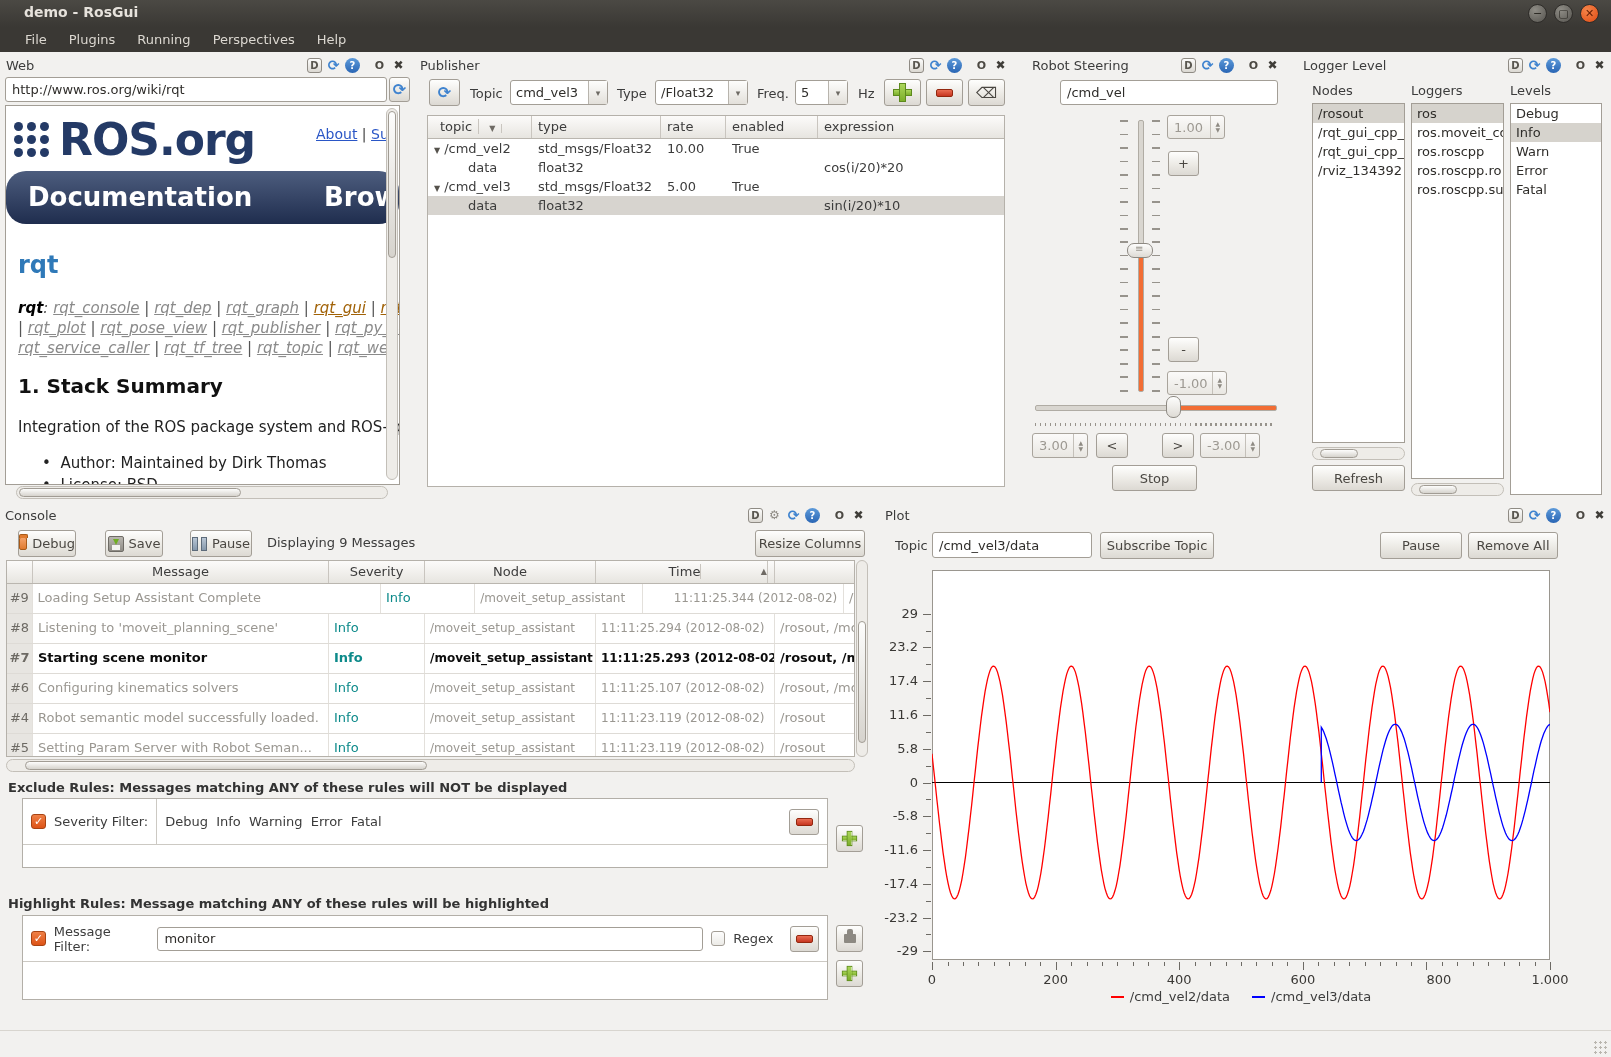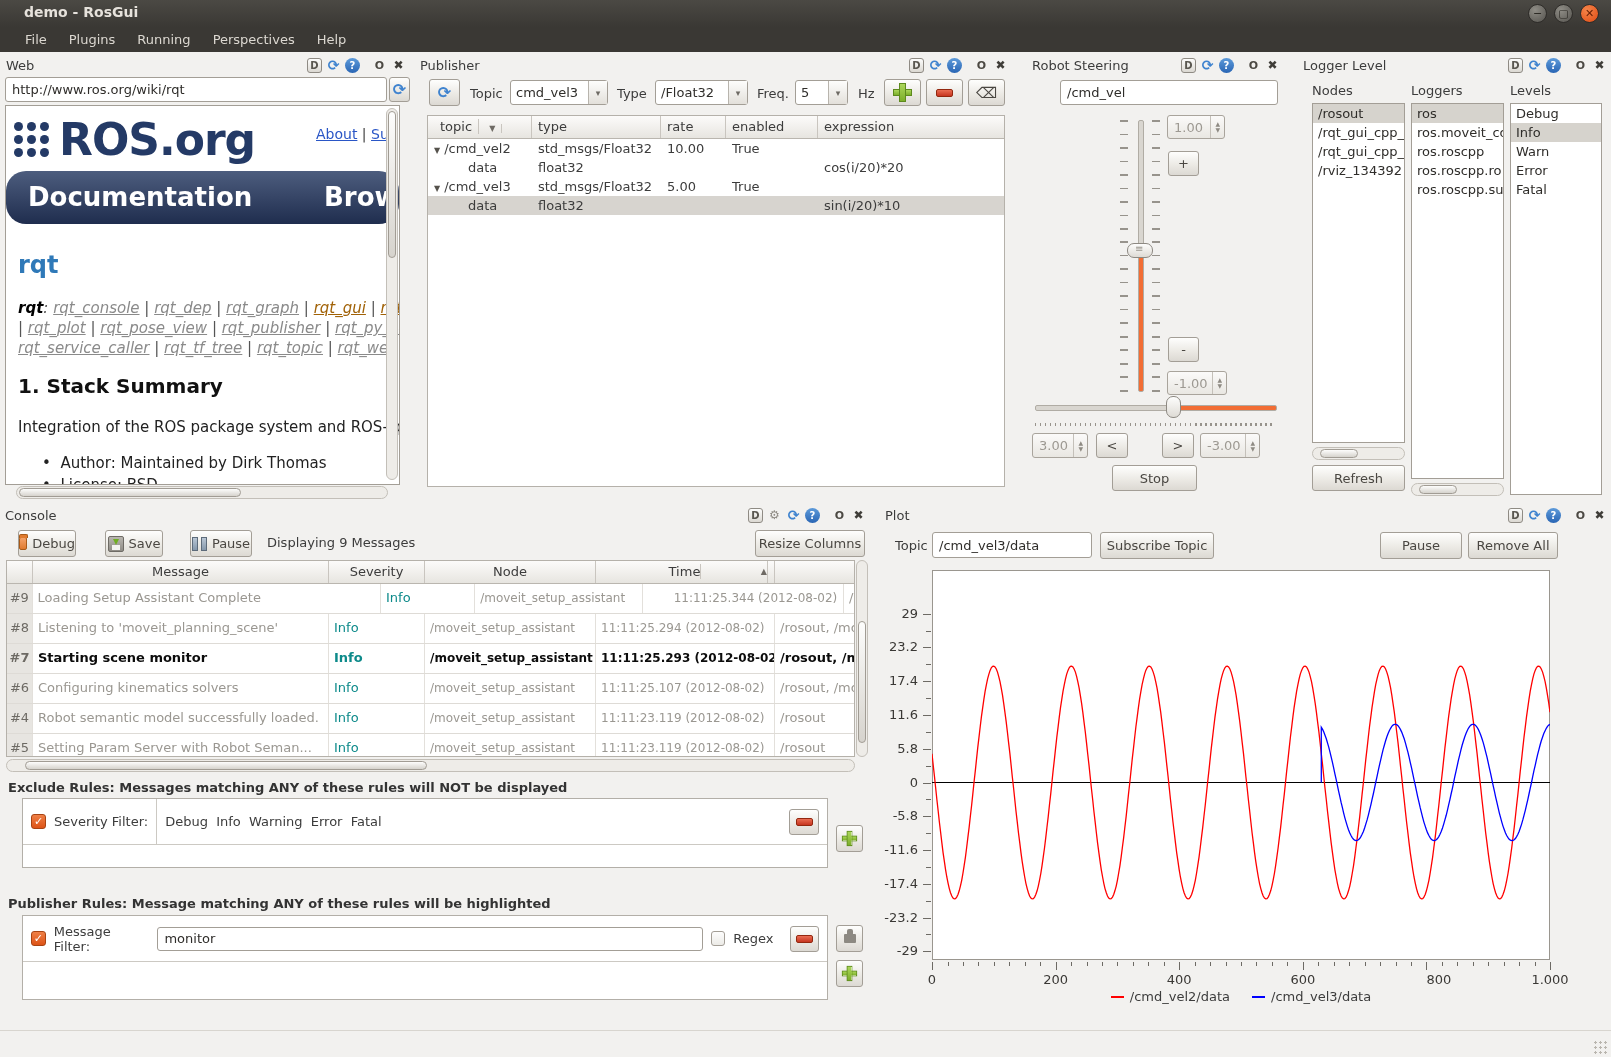--- a/index.html
+++ b/index.html
@@ -481,21 +481,21 @@
         <span style="white-space:pre;">Debug  Info  Warning  Error  Fatal</span>
         <span style="margin-left:auto;"></span>
         <span class="btn" style="width:30px;height:26px;">
             <span class="minus-glyph"></span>
           </span>
       </div>
     </div>
     <div class="btn" style="position:absolute;left:836px;top:320px;width:27px;height:27px;">
         <span class="plus-glyph" style="transform:scale(0.8);"></span>
       </div>
-    <div class="rule-head" style="left:8px;top:391px;">Publisher Rules: Message matching ANY of these rules will be highlighted</div>
+    <div class="rule-head" style="left:8px;top:391px;">Highlight Rules: Message matching ANY of these rules will be highlighted</div>
     <div class="rule-box" style="left:22px;top:410px;width:806px;height:85px;">
       <div class="rule-row">
         <span class="cb checked">✓</span>
         <span>Message Filter:</span>
         <span class="input" style="width:555px;height:24px;">
             <span>monitor</span>
           </span>
         <span class="cb"></span>
         <span>Regex</span>
         <span style="margin-left:auto;"></span>

